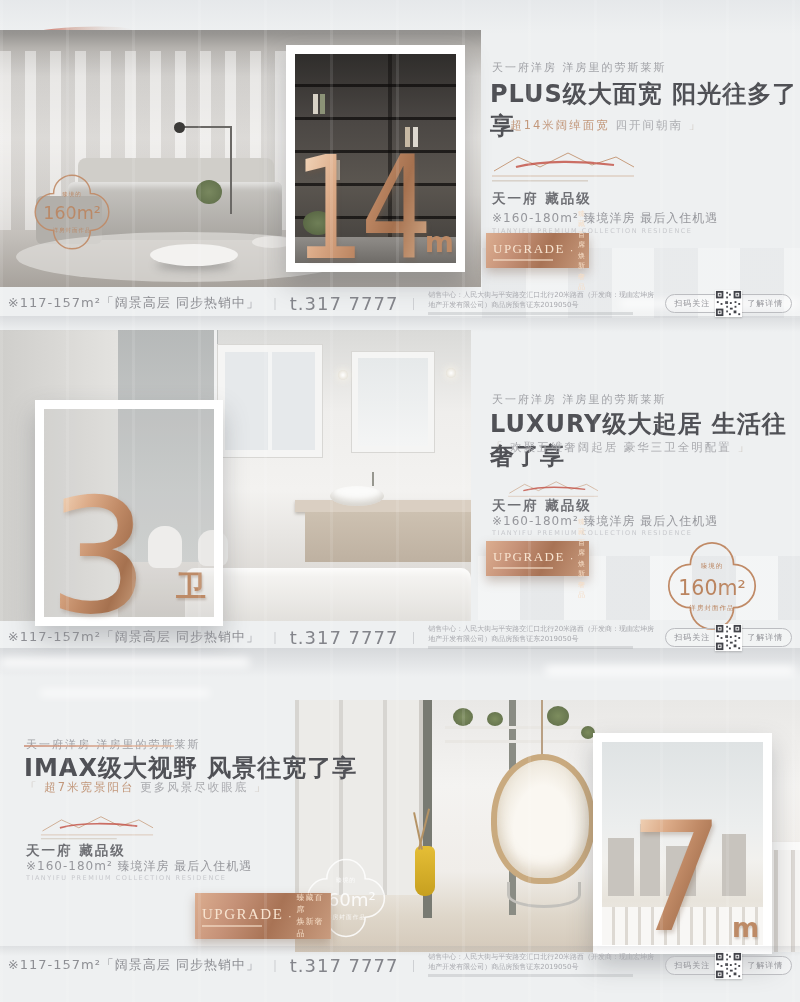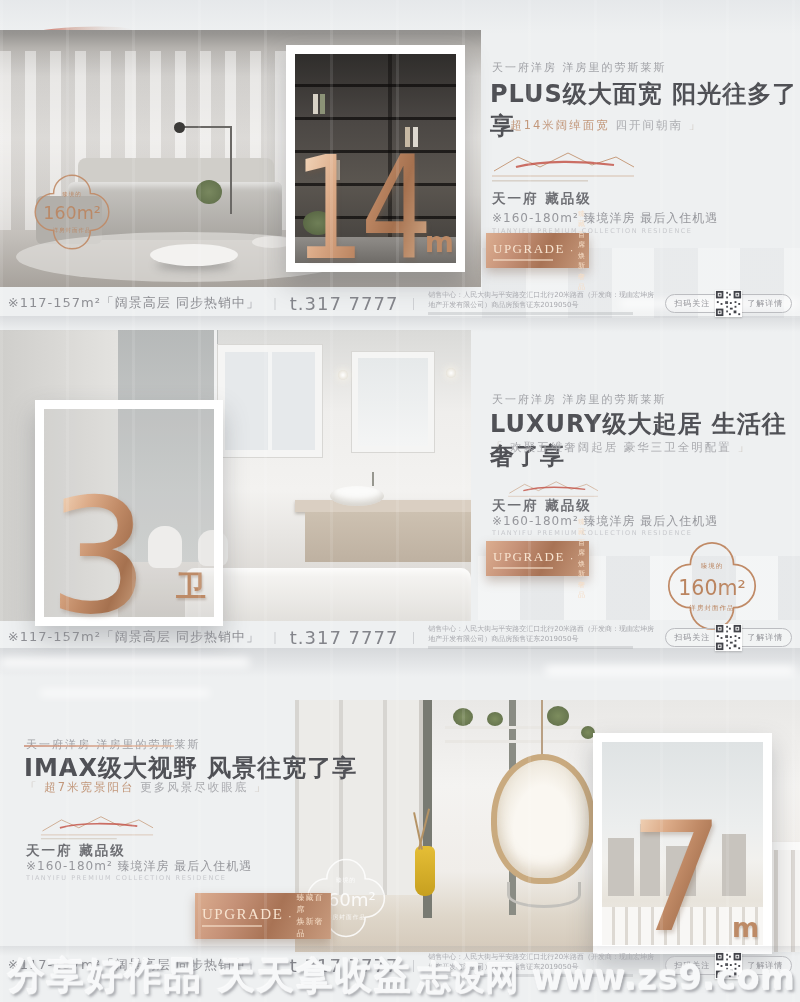--- a/index.html
+++ b/index.html
@@ -542,17 +542,15 @@
               <rect x="15" y="25" width="2" height="2"></rect>
               <rect x="20" y="22" width="3" height="3"></rect>
               <rect x="25" y="25" width="2" height="2"></rect>
           </g>
         </svg>
         <span class="cap-txt">了解详情</span>
       </div>
     </div>
   </section>
 
-  <div class="wm wm-left">分享好作品 天天拿收益</div>
-  <div class="wm wm-right">志设网 www.zs9.com</div>
 
   <div class="texture"></div>
 </div>
 
 </body></html>

